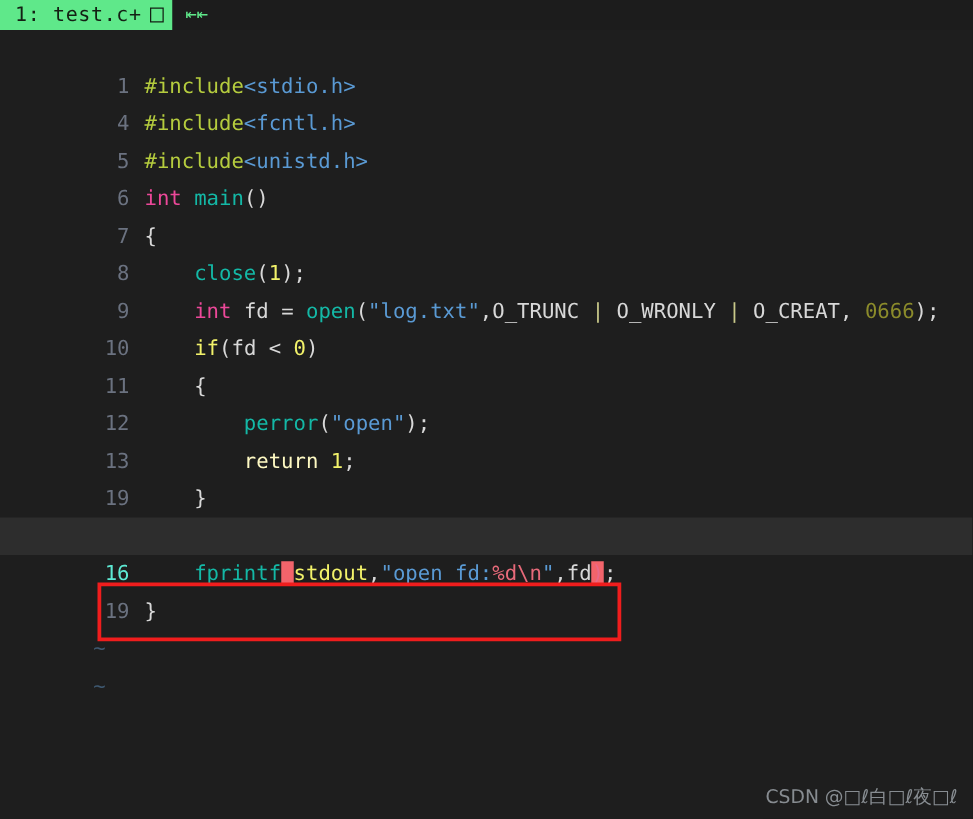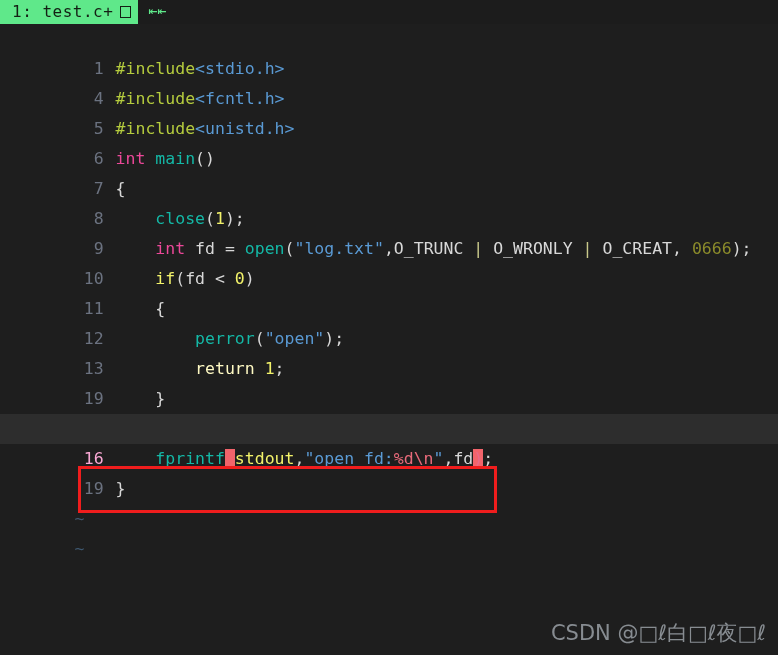--- a/index.html
+++ b/index.html
@@ -95,21 +95,21 @@
     height: 30px;
     line-height: 30px;
     white-space: pre;
     font-size: 16.5px;
     font-family: "DejaVu Sans Mono", "Liberation Mono", monospace;
   }
   .code-line.current {
     background: #2d2d2d;
   }
   .code-line.current .lnum {
-    color: #f9a8d4;
+    color: #5eead4;
     background: #1e1e1e;
   }
   .lnum {
     display: inline-block;
     width: 44px;
     text-align: right;
     color: #6b7280;
     padding-right: 12px;
     box-sizing: content-box;
     font-size: 16.5px;
@@ -174,21 +174,21 @@
     pointer-events: none;
     background: transparent;
   }
 
   
   .watermark {
     position: absolute;
     right: 12px;
     bottom: 8px;
     color: #9aa0a6;
-    font-size: 21px;
+    font-size: 15px;
     font-family: "DejaVu Sans", "Liberation Sans", sans-serif;
     z-index: 9;
     white-space: pre;
     opacity: .85;
   }
 </style>
 </head>
 <body>
 
 <div id="app">

